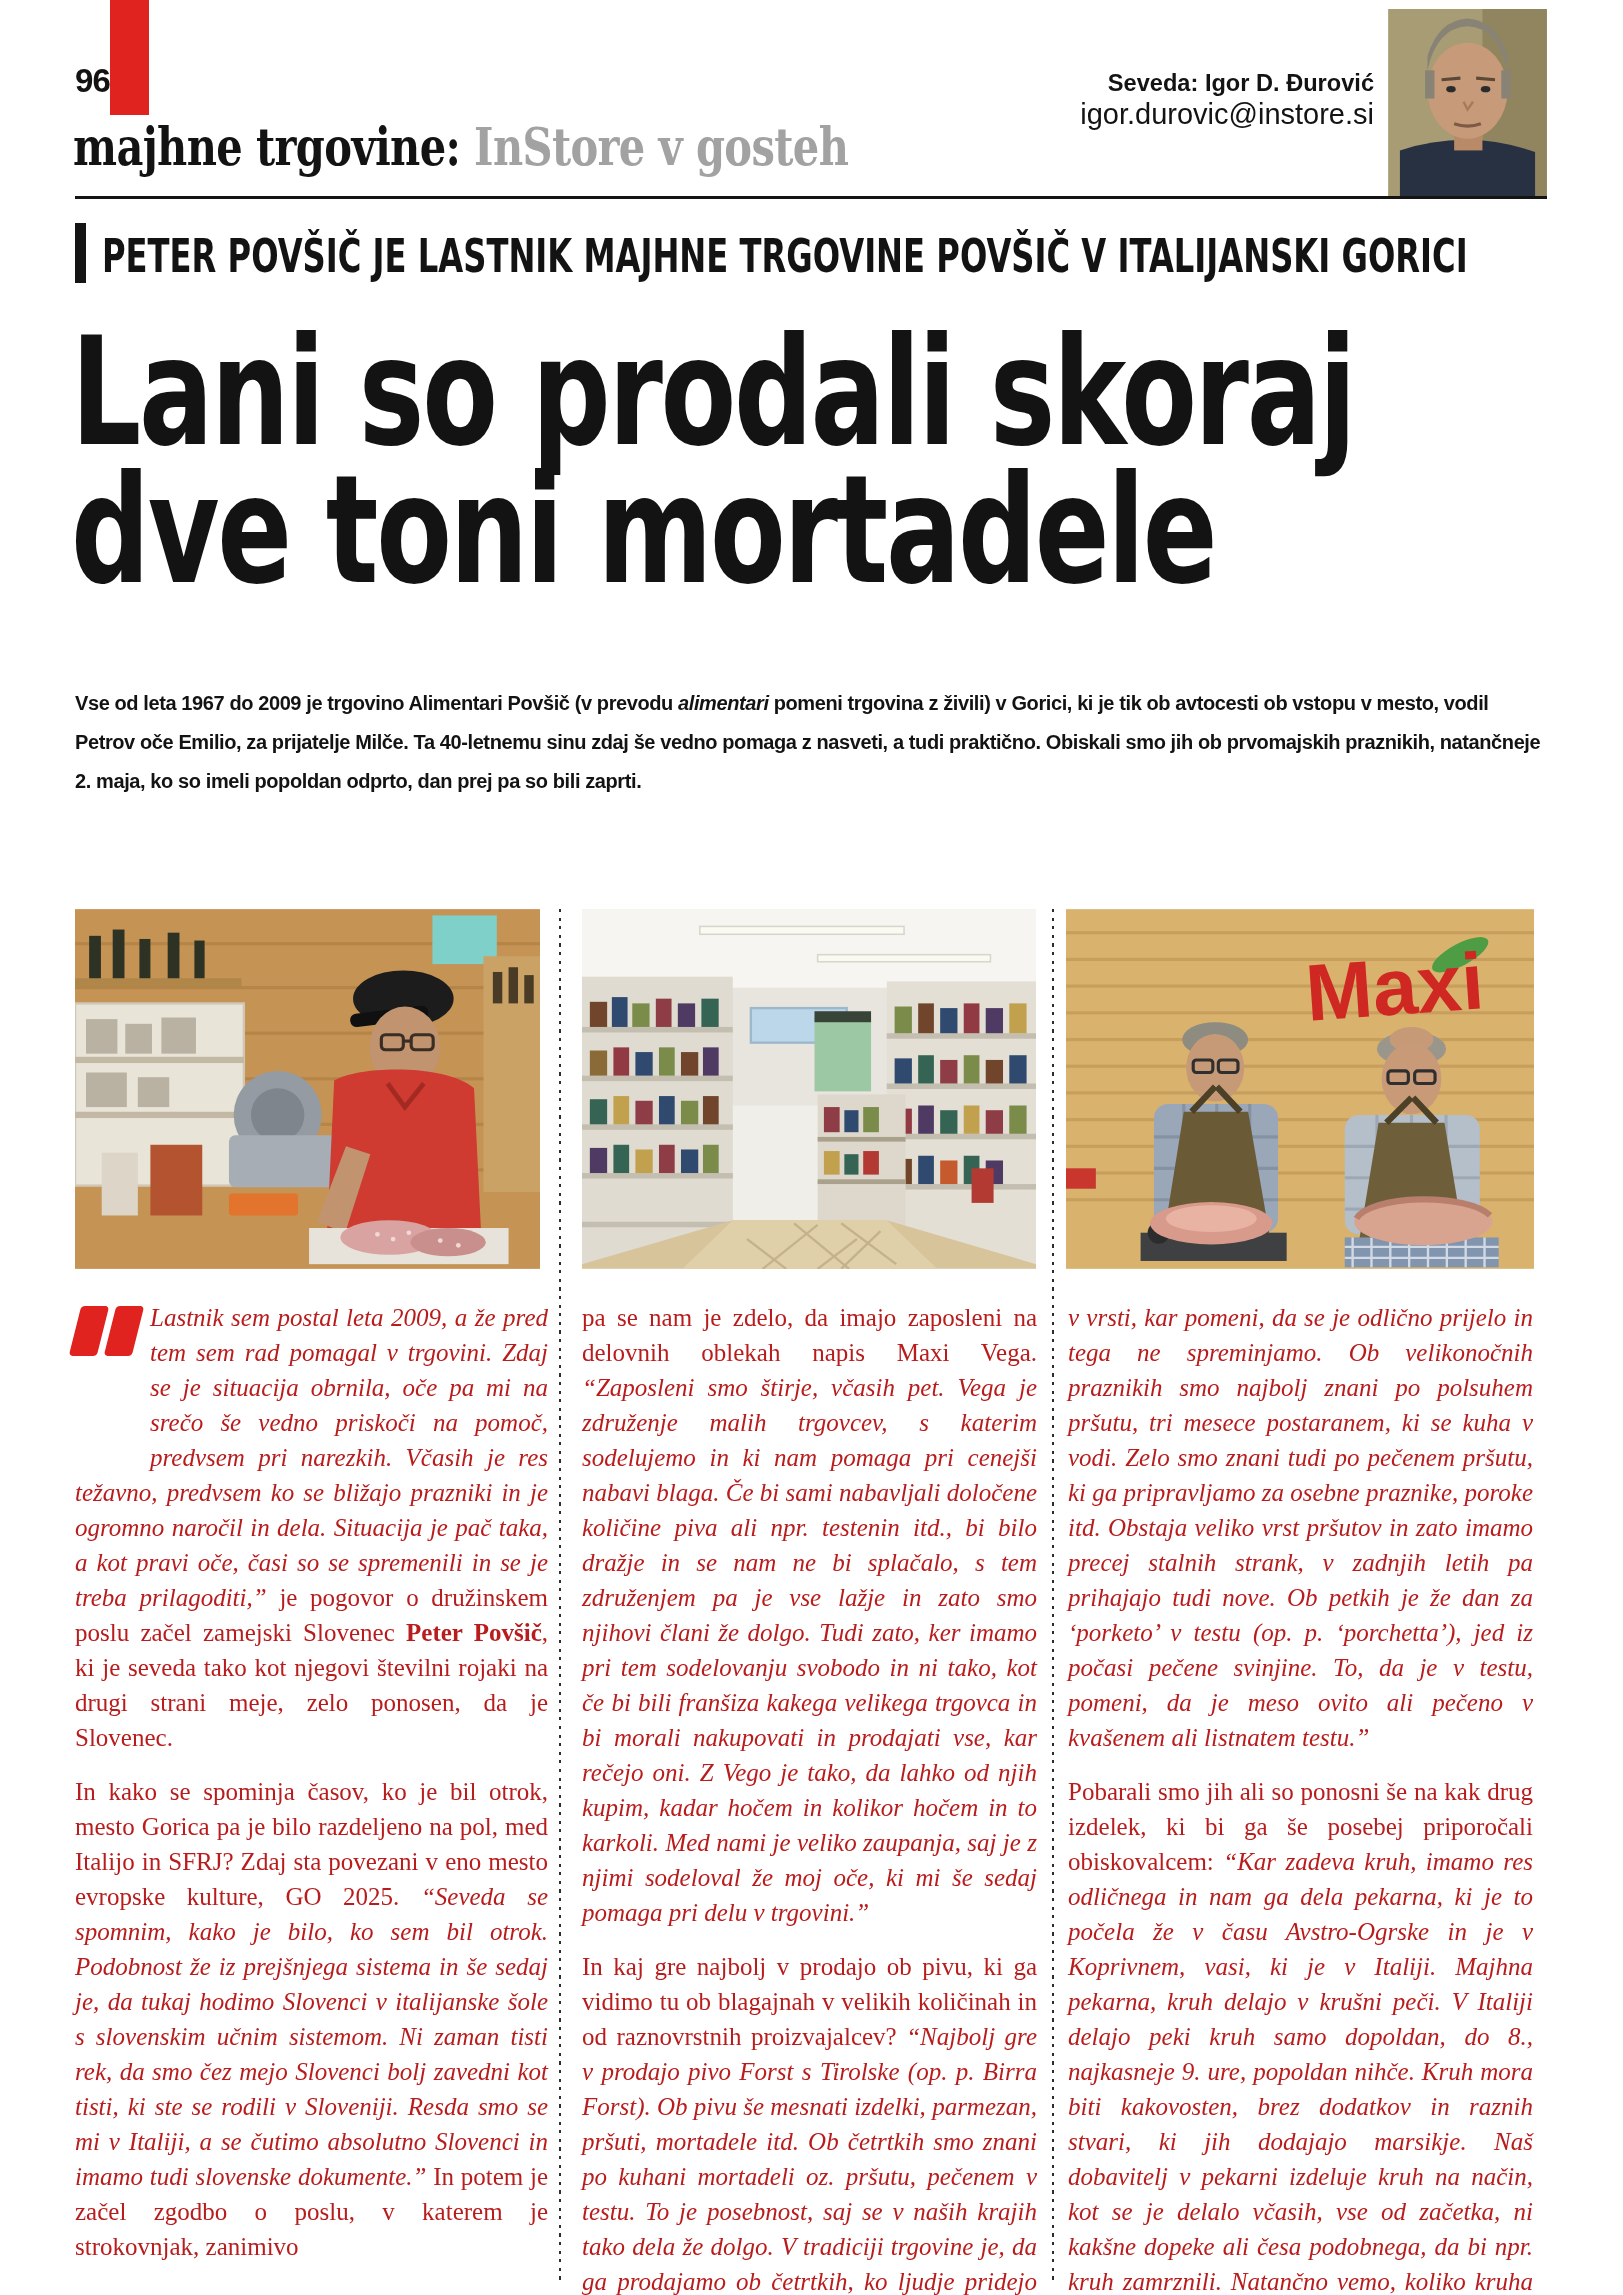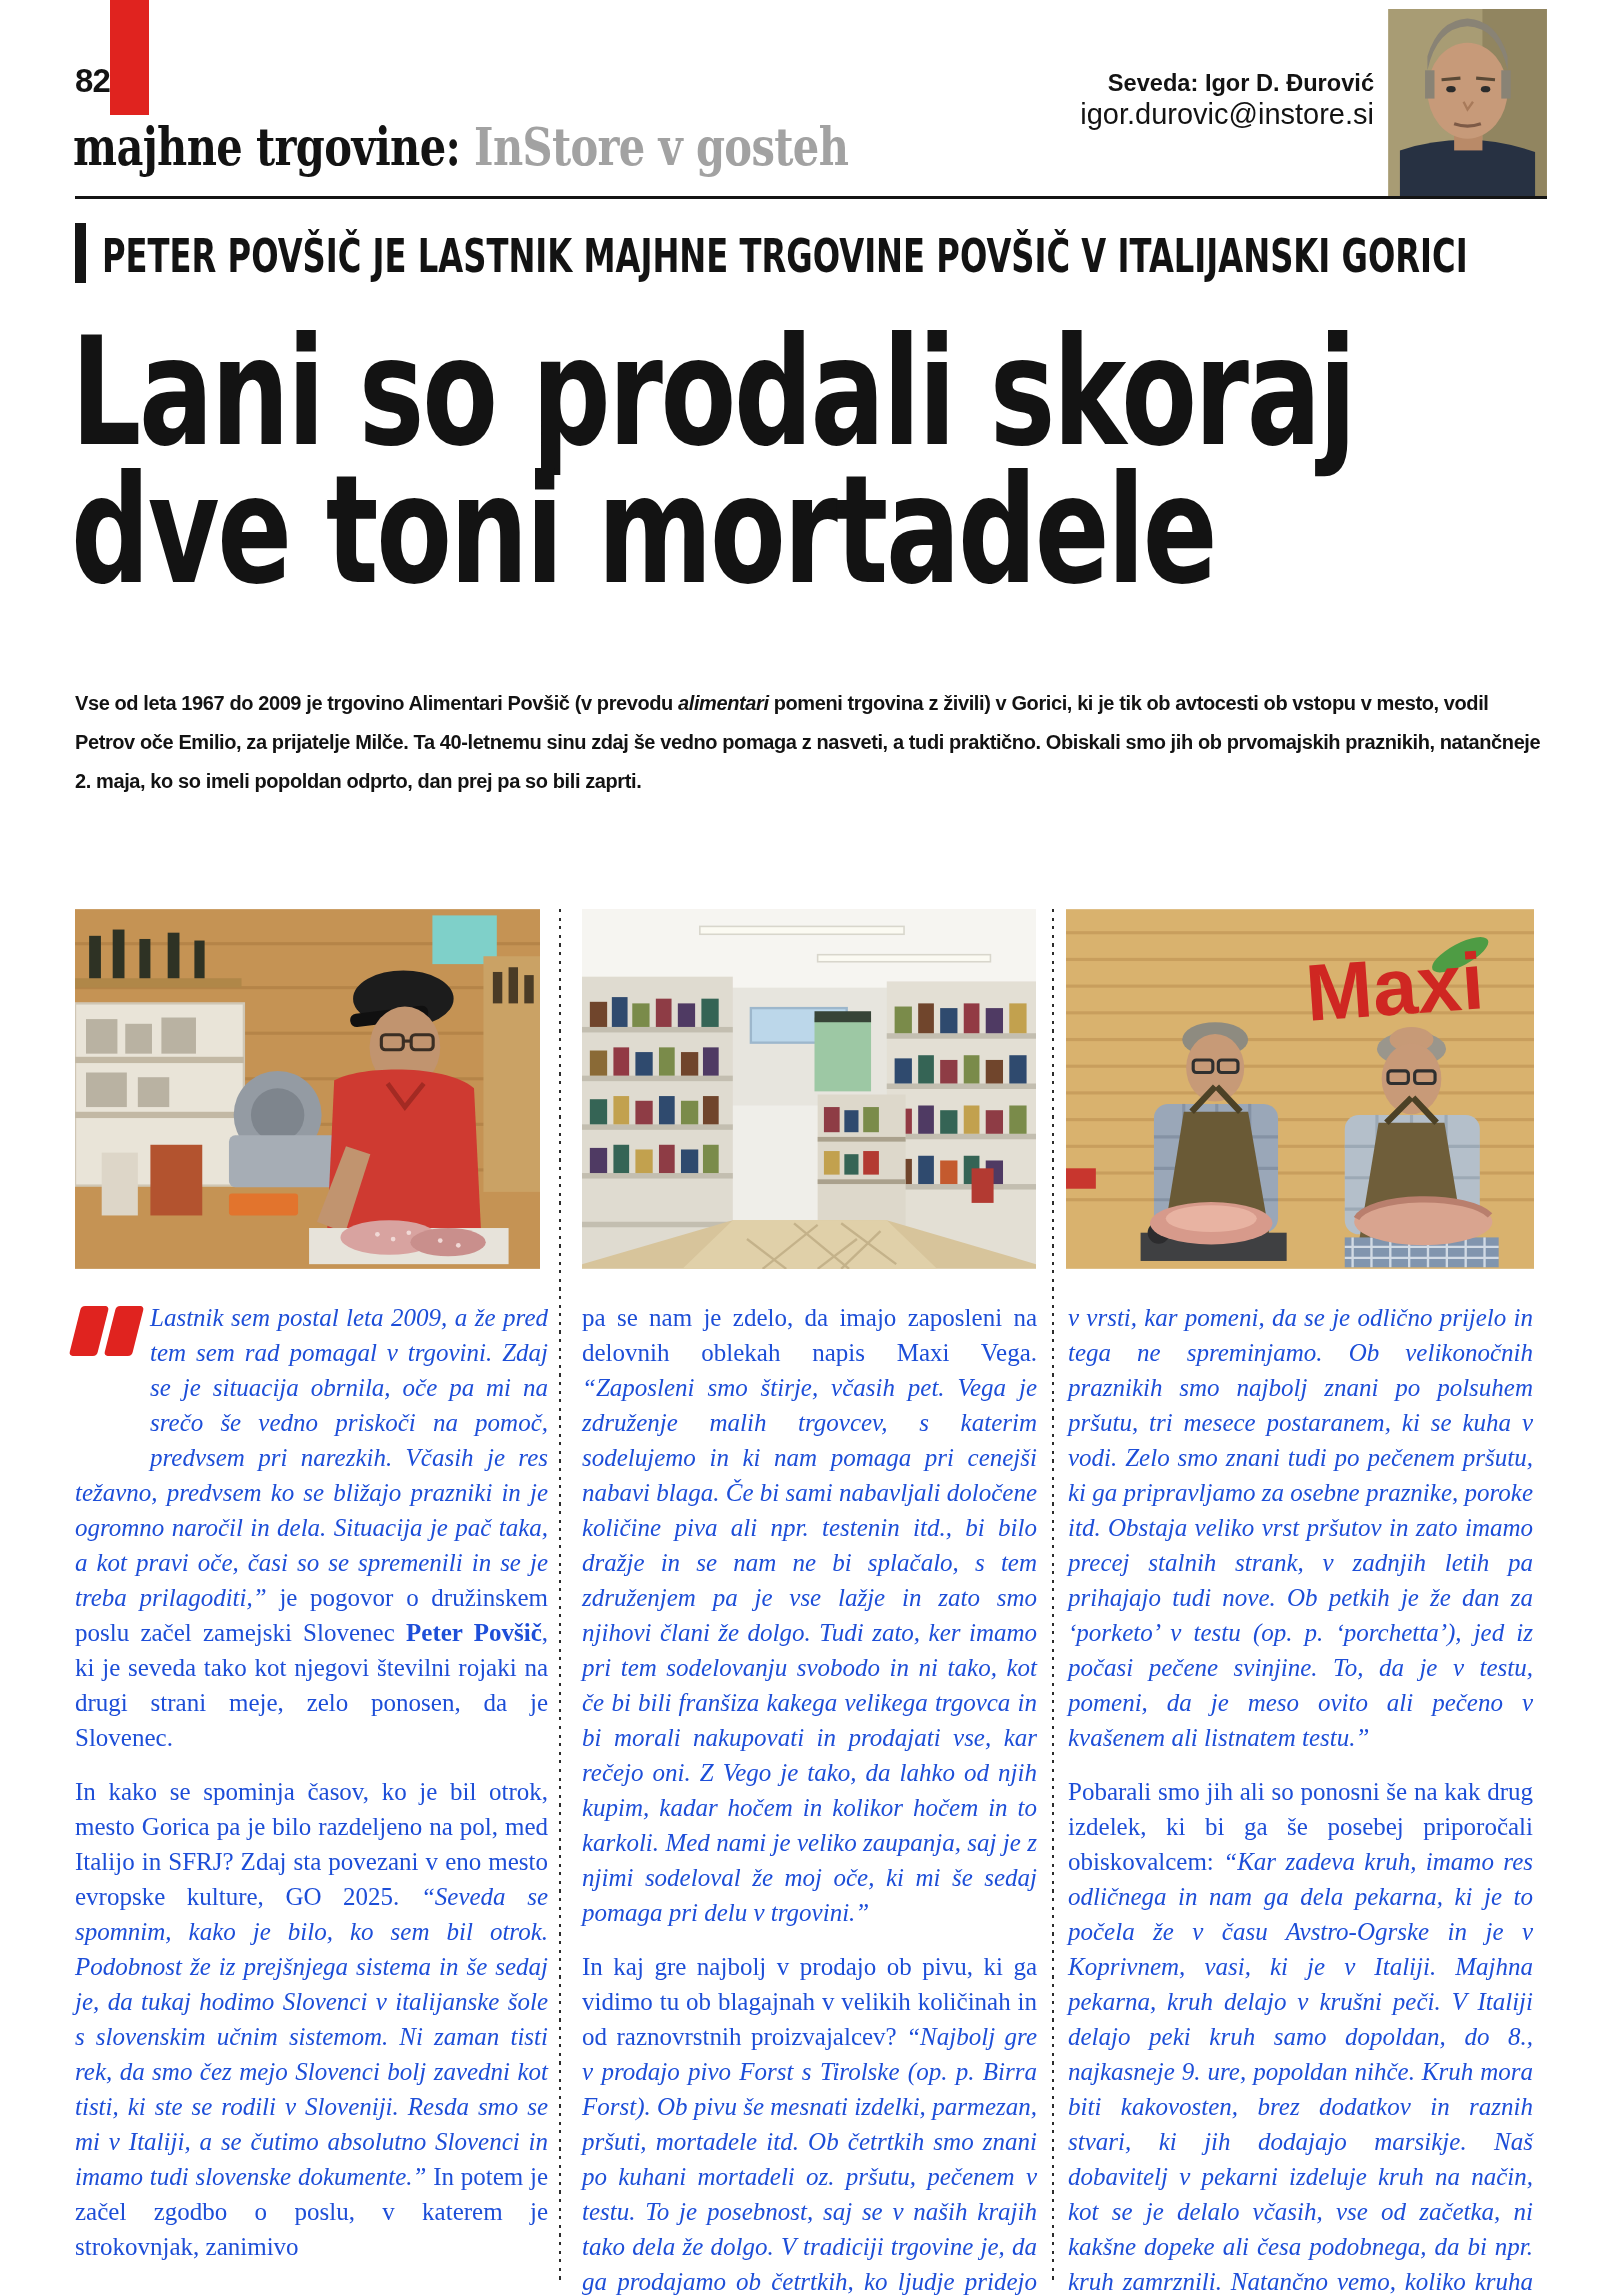--- a/index.html
+++ b/index.html
@@ -54,37 +54,37 @@
   #photo3{left:1066px;width:468px;}
   .photo svg{display:block;width:100%;height:100%;}
 
   
   .vrule{position:absolute;top:909px;height:1376px;width:2.4px;
          background:repeating-linear-gradient(to bottom,#2c2c2c 0 3.1px,transparent 3.1px 8.6px);}
   #vrule1{left:559px;} #vrule2{left:1052px;}
 
   
   .col{position:absolute;top:1300px;font-family:"Liberation Serif",serif;
-       font-size:25px;line-height:35px;text-align:justify;color:#1d4ed8;}
+       font-size:25px;line-height:35px;text-align:justify;color:#b91c1c;}
   #col1{left:75px;width:473px;} #col2{left:582px;width:455px;} #col3{left:1068px;width:465px;}
   .col p{margin:0 0 19px 0;}
   .run-r{font-style:normal;} .run-i{font-style:italic;} .run-b{font-weight:bold;}
 
   .quote-float{float:left;width:75px;height:143px;}
   .qmark{display:flex;gap:7px;margin-top:6.3px;}
   .qbar{width:27.5px;height:50px;background:#e0231f;transform:skewX(-14deg);border-radius:3.9px;}
 </style>
 </head>
 <body>
 
 <div id="page">
 
   <div id="red-block"></div>
   <div id="header-row">
-    <span class="page-num">82</span>
+    <span class="page-num">96</span>
   </div>
 
   <div id="author-block">
     <div class="author-byline">Seveda: Igor D. Đurović</div>
     <div class="author-email">igor.durovic@instore.si</div>
   </div>
 
   <svg id="author-photo" viewBox="0 0 202 238" aria-hidden="true">
     <rect width="202" height="238" fill="#a89c74"></rect>
     <rect x="120" width="82" height="238" fill="#918560"></rect>

